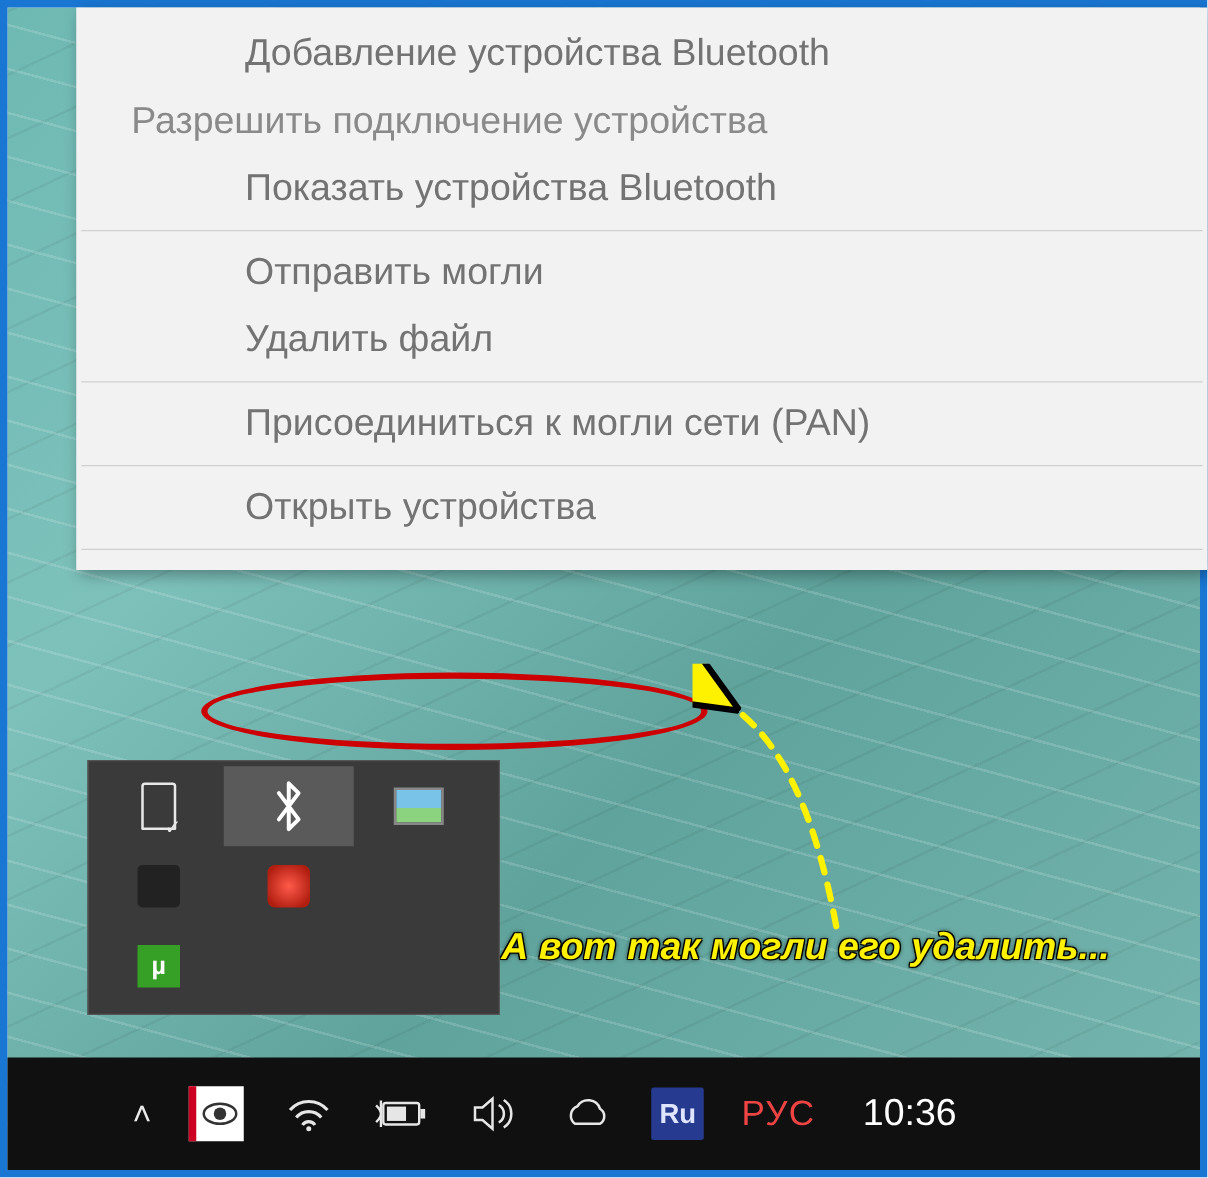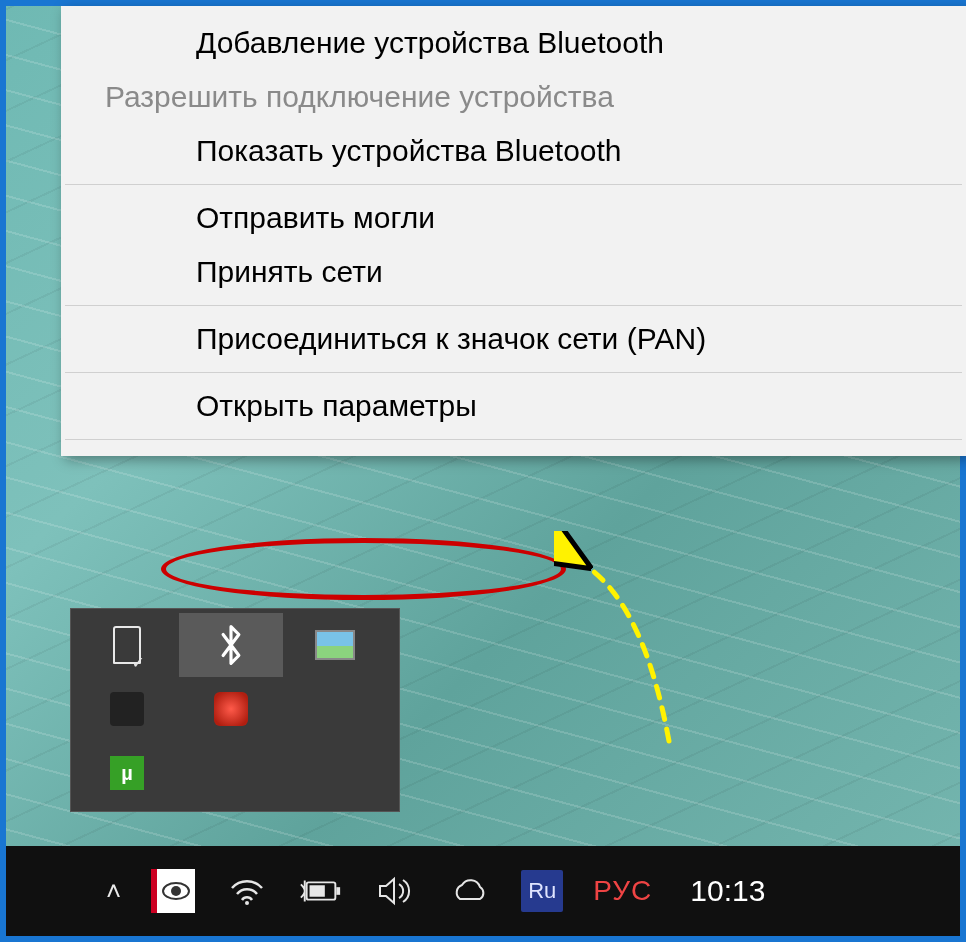--- a/index.html
+++ b/index.html
@@ -25,21 +25,21 @@
     position: absolute;
     top: 0; left: 55px;
     width: 905px;
     background: #f2f2f2;
     box-shadow: 4px 4px 12px rgba(0,0,0,.35);
     padding: 10px 0;
   }
   .menu-item {
     font-size: 30px;
     padding: 10px 30px 10px 135px;
-    color: #000000;
+    color: #737373;
     white-space: nowrap;
     cursor: default;
   }
   .menu-item.disabled { color: #8a8a8a; padding-left: 44px; }
   .menu-item.bold { font-weight: 400; }
   .separator {
     height: 1px; background: #d0d0d0;
     margin: 6px 4px;
   }
 
@@ -100,55 +100,56 @@
     background: #101010;
     display: flex; align-items: center;
     padding: 0 16px 0 100px;
     gap: 30px;
     color: #fff;
   }
   .taskbar .chevron { font-size: 26px; color:#eaeaea; }
   .taskbar .icon { width: 44px; height: 44px; display:flex; align-items:center; justify-content:center; }
   .eye-icon { background:#fff; border-left:6px solid #c02; width:46px; height:40px; display:flex; align-items:center; justify-content:center; }
   .eye-icon svg { width:30px; height:24px; }
-  .ru-badge { width:42px; height:42px; background:#263a8f; color:#dfe4ff; font-size:22px; display:flex; align-items:center; justify-content:center; font-weight:400; border-radius:2px; }
+  .ru-badge { width:42px; height:42px; background:#263a8f; color:#dfe4ff; font-size:22px; display:flex; align-items:center; justify-content:center; font-weight:700; border-radius:2px; }
   .lang { font-size:28px; color:#ef4444; letter-spacing:1px; }
   .clock { font-size:30px; color:#fff; margin-left:8px; margin-right:6px; }
   .sys-icon { font-size:30px; color:#e6e6e6; }
 </style>
 </head>
 <body>
 
 <div class="frame">
 
   <div class="context-menu">
     <div class="menu-item">Добавление устройства Bluetooth</div>
     <div class="menu-item disabled">Разрешить подключение устройства</div>
     <div class="menu-item bold">Показать устройства Bluetooth</div>
     <div class="separator"></div>
     <div class="menu-item">Отправить могли</div>
-    <div class="menu-item">Принять сети</div>
-    <div class="separator"></div>
-    <div class="menu-item">Присоединиться к значок сети (PAN)</div>
-    <div class="separator"></div>
-    <div class="menu-item">Открыть параметры</div>
+    <div class="menu-item">Удалить файл</div>
+    <div class="separator"></div>
+    <div class="menu-item">Присоединиться к могли сети (PAN)</div>
+    <div class="separator"></div>
+    <div class="menu-item">Открыть устройства</div>
     <div class="separator"></div>
   </div>
 
   <div class="highlight-ellipse"></div>
 
   <svg class="arrow-svg" width="180" height="250">
     <defs>
       <marker id="arrowhead" markerWidth="14" markerHeight="12" refX="3" refY="6" orient="auto">
         <polygon points="14 0, 0 6, 14 12" fill="#fff200" stroke="#000" stroke-width="1"></polygon>
       </marker>
     </defs>
     <path d="M 115 210 C 100 130, 75 60, 25 30" stroke="#fff200" stroke-width="5" stroke-dasharray="12 10" fill="none" marker-end="url(#arrowhead)" stroke-linecap="round"></path>
   </svg>
 
+  <div class="annotation">А вот так могли его удалить...</div>
 
   <div class="tray-popup">
     <div class="tray-tile">
         <div class="usb-glyph"></div>
       </div>
     <div class="tray-tile selected">
       <svg width="34" height="42" viewBox="0 0 24 32">
         <path d="M6 8 L18 24 L12 30 L12 2 L18 8 L6 24" stroke="#fff" stroke-width="2.4" fill="none" stroke-linejoin="round" stroke-linecap="round"></path>
       </svg>
     </div>
@@ -198,16 +199,16 @@
           <path d="M27 5 A13 13 0 0 1 27 27" stroke="#e6e6e6" stroke-width="2" fill="none"></path>
         </svg>
     </div>
     <div class="icon sys-icon">
       <svg width="42" height="28" viewBox="0 0 42 28">
           <path d="M12 22 A8 8 0 0 1 14 8 A10 10 0 0 1 32 10 A7 7 0 0 1 32 22 Z" fill="none" stroke="#e6e6e6" stroke-width="2"></path>
         </svg>
     </div>
     <div class="ru-badge">Ru</div>
     <div class="lang">РУС</div>
-    <div class="clock">10:13</div>
+    <div class="clock">10:36</div>
   </div>
 
 </div>
 
 </body></html>

